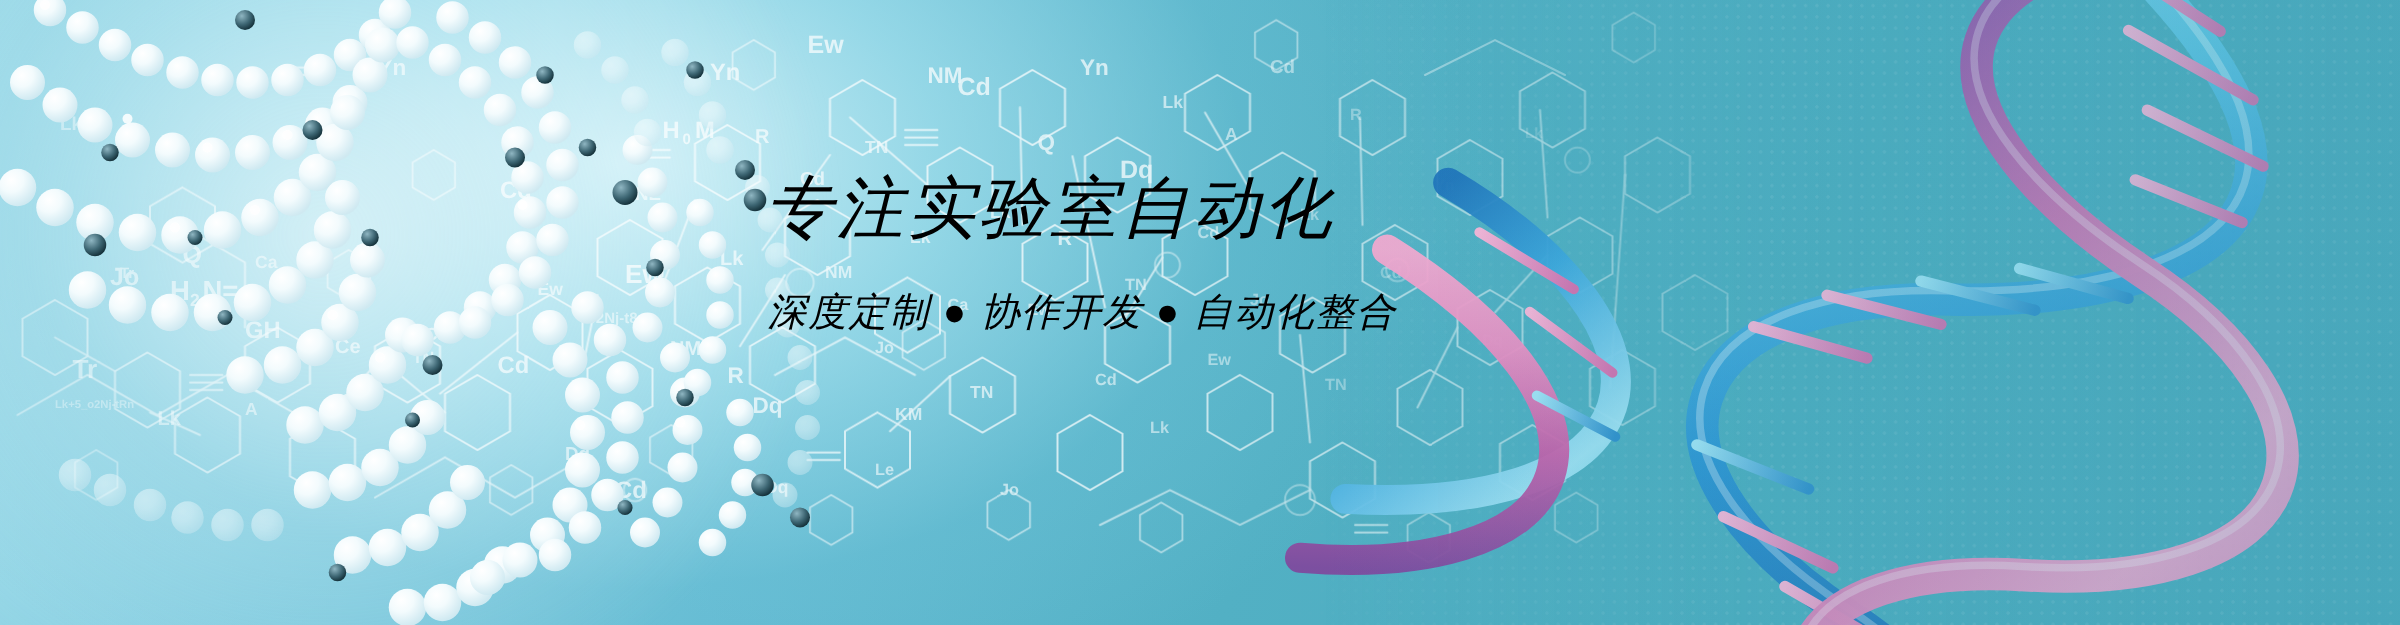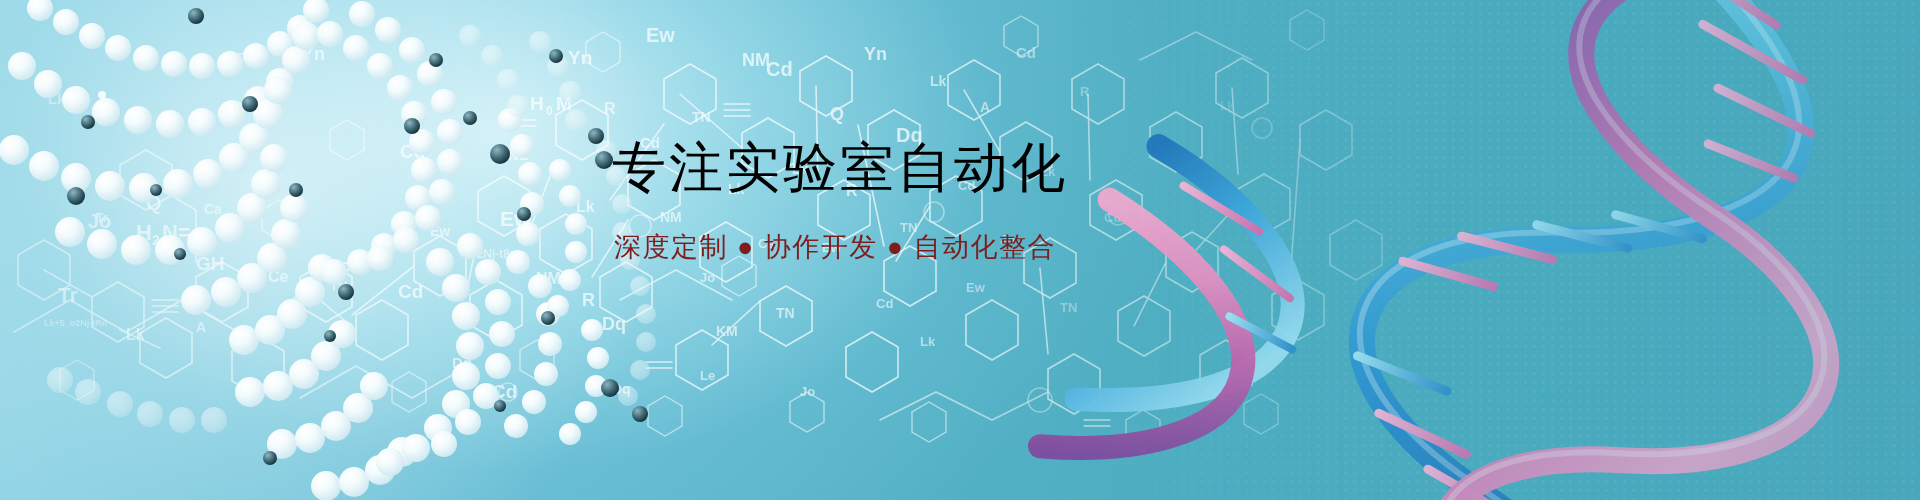--- a/index.html
+++ b/index.html
@@ -80,37 +80,38 @@
   .art-beads { opacity: 1; }
   .art-helix { opacity: 1; }
 
   
   .text-block {
     position: absolute;
     left: 612px;
     top: 140px;
     width: 640px;
     z-index: 20;
+    font-style: italic;
   }
   .headline {
     font-family: "Liberation Sans", sans-serif;
     font-size: 54px;
     line-height: 1.0;
     font-weight: 400;
     color: #000000;
     letter-spacing: 3px;
     white-space: nowrap;
     margin: 0;
   }
   .subline {
     font-family: "Liberation Sans", sans-serif;
-    font-size: 27px;
+    font-size: 31px;
     line-height: 1.0;
     font-weight: 400;
-    color: #7f1d1d;
+    color: #000000;
     letter-spacing: 1.5px;
     white-space: nowrap;
     margin: 40px 0 0 2px;
   }
 </style>
 </head>
 <body>
 
 <div id="banner">
 

